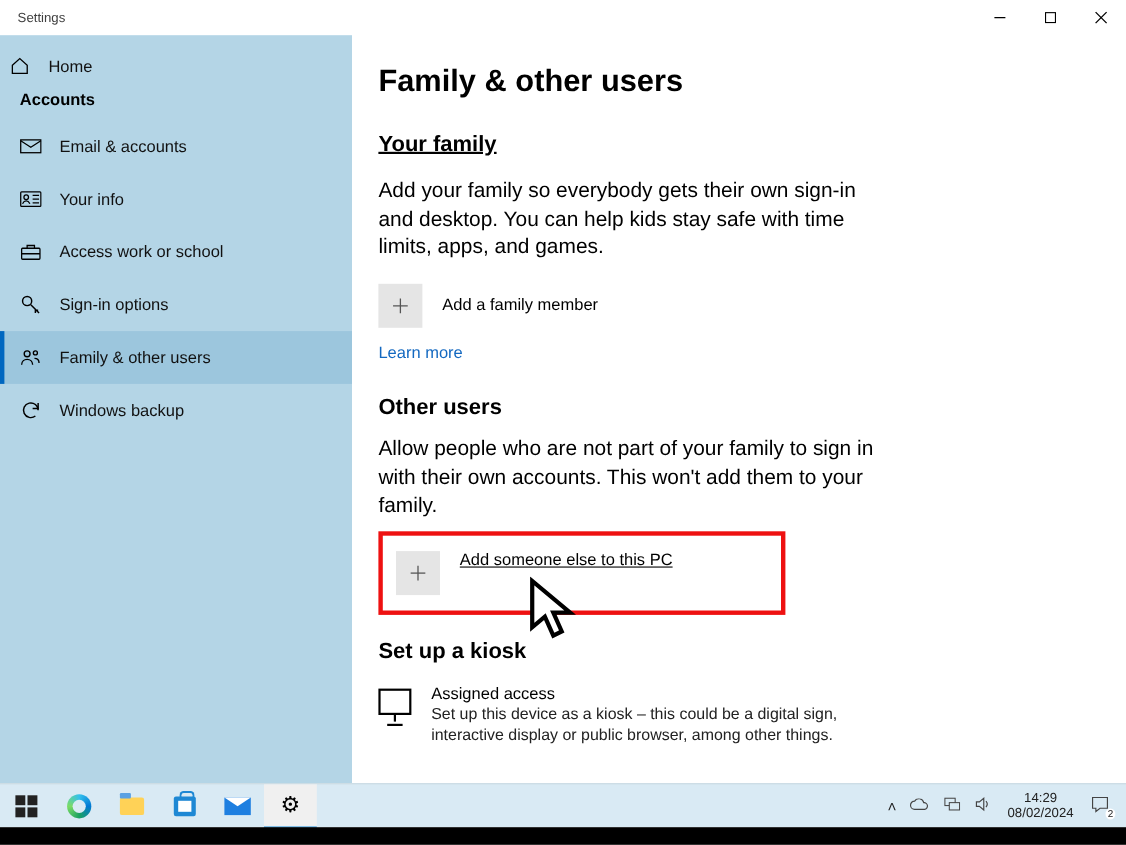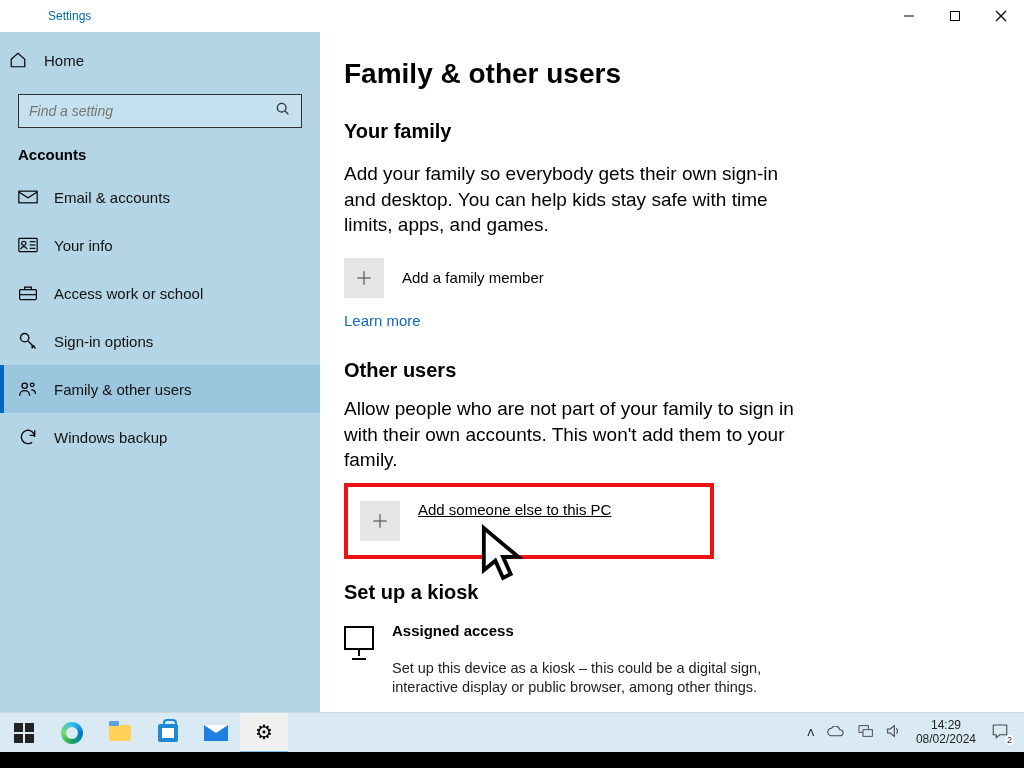--- a/index.html
+++ b/index.html
@@ -1,19 +1,19 @@
 <!DOCTYPE html>
 <html><head>
 <meta charset="utf-8">
 <style>
   * { box-sizing: border-box; margin: 0; padding: 0; font-family: "Segoe UI", Tahoma, sans-serif; }
   html, body { width: 1024px; height: 768px; overflow: hidden; background: #fff; }
 
   
-  .titlebar { height: 32px; display: flex; align-items: center; justify-content: space-between; font-size: 12px; color: #0369a1; padding-left: 32px; }
+  .titlebar { height: 32px; display: flex; align-items: center; justify-content: space-between; font-size: 12px; color: #404040; }
   .titlebar-left { padding-left: 16px; }
   .titlebar-right { display: flex; }
   .win-btn { width: 46px; height: 32px; display: flex; align-items: center; justify-content: center; }
 
   .app-body { display: flex; height: 680px; }
 
   
   .sidebar { width: 320px; background: #b4d5e6; padding-top: 6px; position: relative; }
   .sidebar .home { display: flex; align-items: center; height: 44px; padding: 0 8px; font-size: 15px; color: #111; gap: 16px; }
   .search-wrap { padding: 0 18px; margin: 12px 0 18px; }
@@ -21,36 +21,36 @@
   .search input { border: none; background: transparent; font-size: 14px; width: 85%; outline: none; font-style: italic; color: #5a5a5a; }
   .cat-title { padding: 0 18px; font-size: 15px; font-weight: 600; margin-bottom: 10px; color: #000; }
   .nav-item { display: flex; align-items: center; height: 48px; padding: 0 18px; font-size: 15px; color: #111; gap: 16px; position: relative; }
   .nav-item.active { background: #9cc6dd; }
   .nav-item.active::before { content: ""; position: absolute; left: 0; top: 0; bottom: 0; width: 4px; background: #0067c0; }
   .nav-icon { width: 20px; display: flex; justify-content: center; font-size: 16px; }
 
   
   .content { flex: 1; padding: 26px 40px 10px 24px; overflow: hidden; color: #000; }
   .page-title { font-size: 28px; font-weight: 600; margin-bottom: 30px; }
-  .section-title { font-size: 20px; font-weight: 600; margin-bottom: 18px; }
+  .section-title { font-size: 20px; font-weight: 600; margin-bottom: 18px; text-decoration: underline; }
   .section-title2 { font-size: 20px; font-weight: 600; margin: 30px 0 14px; }
   .warn { color: #bb3b33; font-size: 14.5px; max-width: 460px; margin-bottom: 12px; line-height: 1.35; }
   .desc { font-size: 19px; max-width: 460px; line-height: 1.35; margin-bottom: 20px; }
   .desc2 { font-size: 14.5px; max-width: 460px; line-height: 1.35; color:#222; }
   .tile-row { display: flex; align-items: center; gap: 18px; margin-bottom: 14px; text-align: center; }
   .plus-tile { width: 40px; height: 40px; background: #e5e5e5; display: flex; align-items: center; justify-content: center; font-size: 22px; color: #555; }
   .tile-label { font-size: 15px; }
   .link { color: #1368c0; font-size: 15px; }
   .highlight-box { border: 4px solid #e11; padding: 14px 10px 14px 12px; width: 370px; margin-top: 8px; display: flex; align-items: flex-start; gap: 18px; position: relative; text-decoration: underline; }
   .monitor-icon { width: 30px; height: 24px; border: 2px solid #000; position: relative; margin-top: 4px; }
   .monitor-icon::after { content:""; position:absolute; left:50%; bottom:-8px; transform:translateX(-50%); width:2px; height:6px; background:#000; }
   .monitor-icon::before { content:""; position:absolute; left:50%; bottom:-12px; transform:translateX(-50%); width:14px; height:2px; background:#000; }
 
   .kiosk-item { display: flex; gap: 18px; margin-top: 18px; max-width: 440px; }
-  .kiosk-title { font-size: 15px; margin-bottom: 20px; font-weight: bold; }
+  .kiosk-title { font-size: 15px; margin-bottom: 2px; }
 
   
   .taskbar { height: 40px; background: #d9eaf4; border-top: 1px solid #c9d9e2; display: flex; align-items: center; justify-content: space-between; padding: 0 6px 0 0; position: absolute; left:0; right:0; bottom:16px; }
   .task-left { display: flex; align-items: center; height: 100%; }
   .task-btn { width: 48px; height: 40px; display: flex; align-items: center; justify-content: center; font-size: 18px; }
   .task-btn.active { background: #f0f0f0; border-bottom: 2px solid #76b9e6; }
   .task-right { display: flex; align-items: center; gap: 6px; font-size: 12px; color: #222; padding-right: 6px; }
   .tray-icon { padding: 0 3px; font-size: 14px; }
   .time-block { text-align: center; line-height: 1.1; font-size: 12px; padding: 0 6px; }
   .bottom-line { height: 16px; background: #000; position: absolute; left:0; right:0; bottom:0; }
@@ -106,31 +106,20 @@
 
   <div class="sidebar">
     <div class="home">
       <span class="nav-icon">
         <svg width="18" height="18" viewBox="0 0 24 24" fill="none" stroke="#000" stroke-width="1.6">
             <path d="M3 11 L12 3 L21 11 V21 H3 Z"></path>
           </svg>
       </span>
       <span>Home</span>
     </div>
-    <div class="search-wrap">
-      <div class="search">
-        <input placeholder="Find a setting" style="">
-        <span>
-          <svg width="16" height="16" viewBox="0 0 24 24" fill="none" stroke="#333" stroke-width="2">
-              <circle cx="10" cy="10" r="6.5"></circle>
-              <line x1="20" y1="20" x2="15" y2="15"></line>
-            </svg>
-        </span>
-      </div>
-    </div>
     <div class="cat-title">Accounts</div>
 
     <div class="nav-item">
       <span class="nav-icon">
         <svg width="20" height="14" viewBox="0 0 24 16" fill="none" stroke="#000" stroke-width="1.4">
             <rect x="1" y="1" width="22" height="14"></rect>
             <path d="M1 2l11 7 11-7"></path>
           </svg>
       </span>
       <span>Email &amp; accounts</span>

